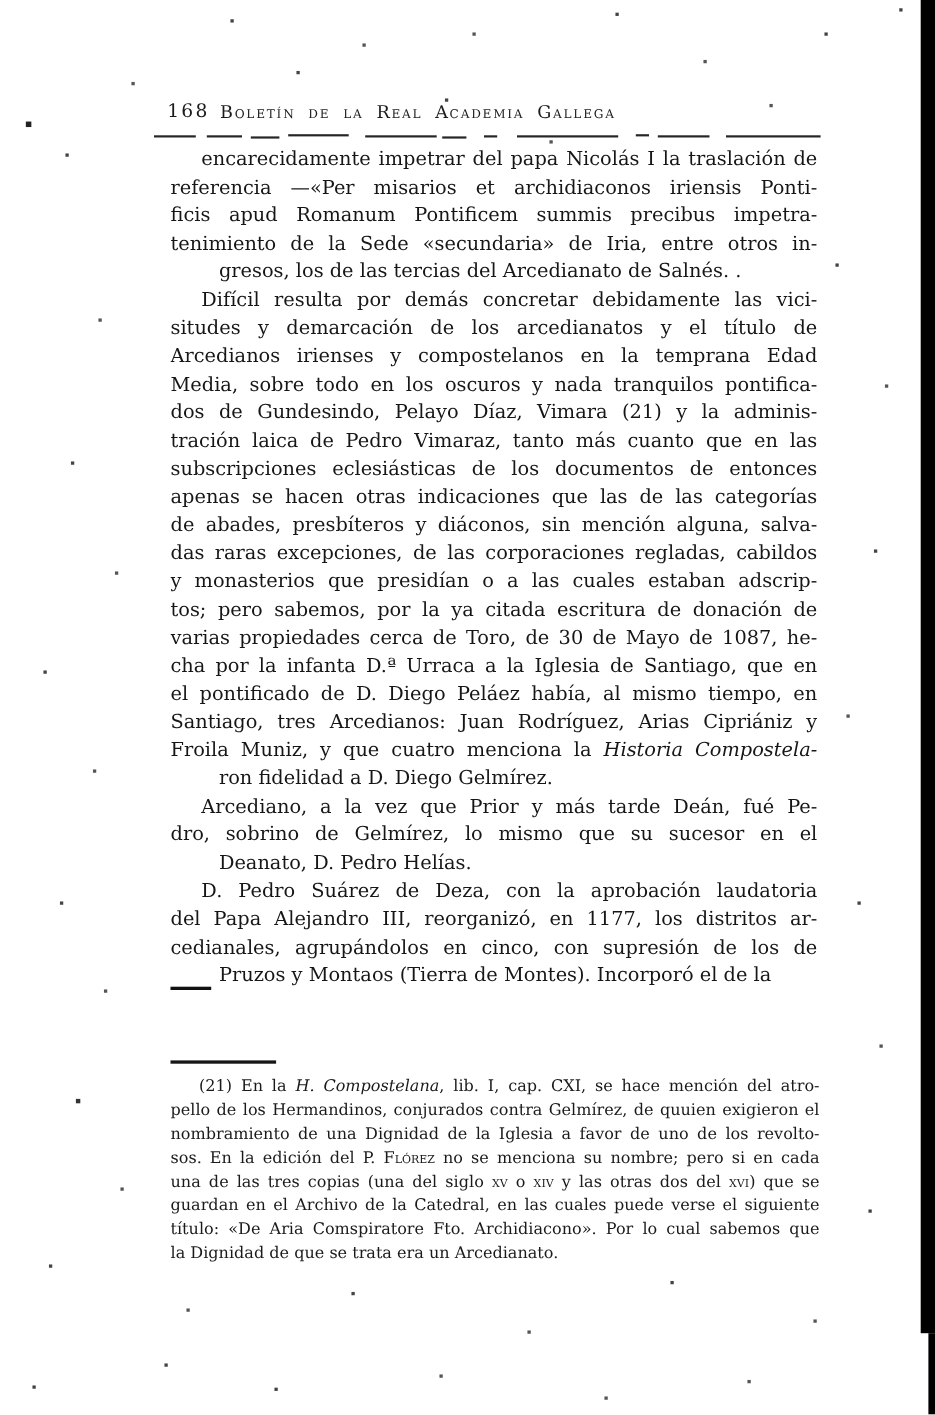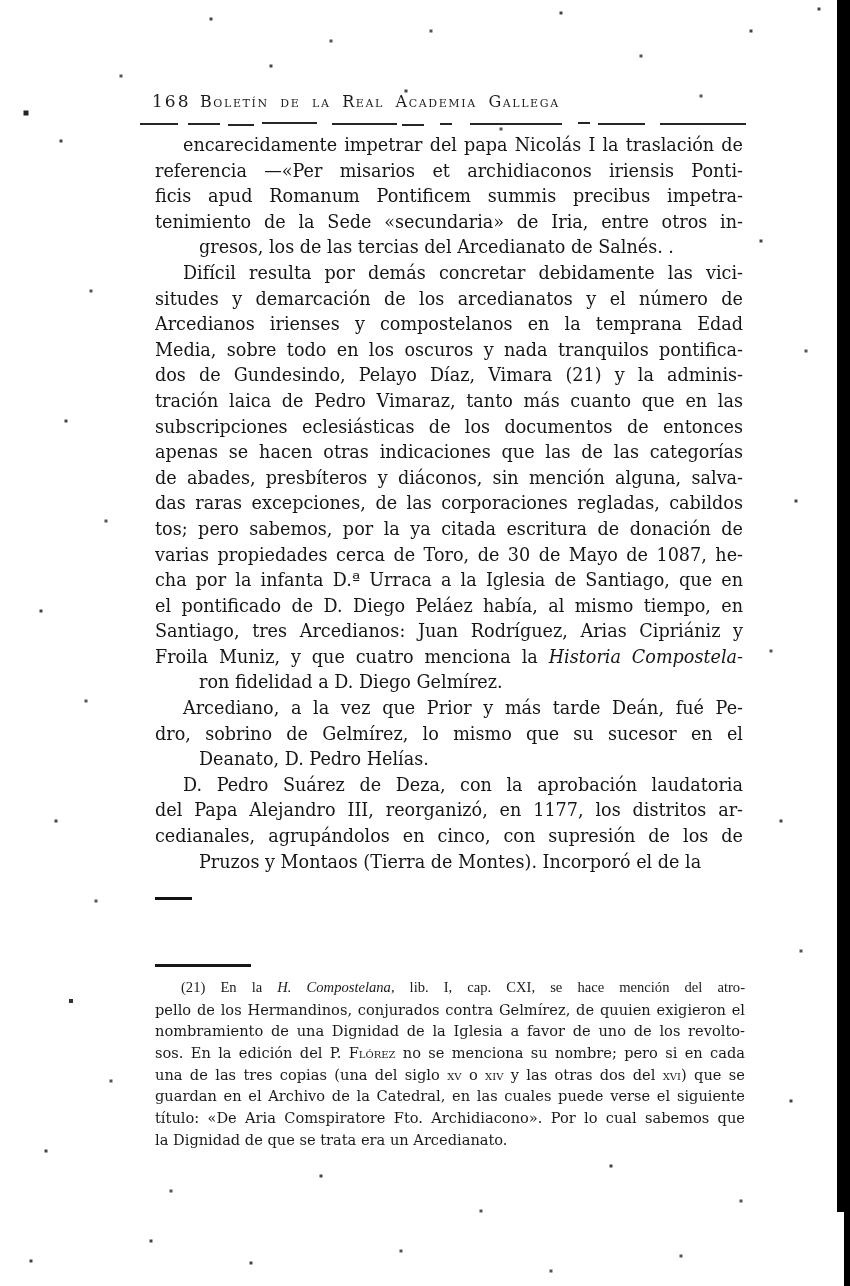--- a/index.html
+++ b/index.html
@@ -30,21 +30,21 @@
   .bodytext .bline.last{text-align-last:left;margin-left:44px;}
   .bodytext .bline.indent{text-indent:28px;}
   
   .fnrule{position:absolute;left:155px;top:964px;width:96px;height:3px;background:#161616;}
   .footnote{
     position:absolute;left:155px;top:977px;width:590px;
     font-size:14.6px;line-height:21.7px;color:#1a1a1a;
   }
   .footnote .bline{height:21.7px;overflow:hidden;text-align:justify;text-align-last:justify;}
   .footnote .bline.last{text-align-last:left;}
-  .footnote .bline.indent{text-indent:26px;font-family:Liberation Serif, serif;}
+  .footnote .bline.indent{text-indent:26px;}
   .sc{font-variant:small-caps;}
   
   .edge-strip{position:absolute;left:837px;top:0;width:13px;height:1212px;background:#000;}
   .edge-strip2{position:absolute;left:844px;top:1212px;width:6px;height:74px;background:#000;}
   .stray-underline{position:absolute;left:155px;top:897px;width:37px;height:3px;background:#111;}
   .noise{position:absolute;left:0;top:0;width:2px;height:2px;background:transparent;
     box-shadow:
       25px 112px 0 1.5px #222, 210px 18px 0 .5px #444, 330px 40px 0 .5px #555,
       560px 12px 0 .5px #444, 640px 55px 0 .5px #555, 750px 30px 0 .5px #444,
       818px 8px 0 .5px #444, 120px 75px 0 .5px #555, 405px 90px 0 .5px #444,
@@ -80,29 +80,30 @@
   <i style="left:520px;width:86px;top:2px"></i>
 </div>
 
 <div class="bodytext">
     <div class="bline indent">encarecidamente impetrar del papa Nicolás I la traslación de</div>
     <div class="bline">referencia —«Per misarios et archidiaconos iriensis Ponti-</div>
     <div class="bline">ficis apud Romanum Pontificem summis precibus impetra-</div>
     <div class="bline">tenimiento de la Sede «secundaria» de Iria, entre otros in-</div>
     <div class="bline last">gresos, los de las tercias del Arcedianato de Salnés. .</div>
     <div class="bline indent">Difícil resulta por demás concretar debidamente las vici-</div>
-    <div class="bline">situdes y demarcación de los arcedianatos y el número de</div>
+    <div class="bline">situdes y demarcación de los arcedianatos y el título de</div>
     <div class="bline">Arcedianos irienses y compostelanos en la temprana Edad</div>
     <div class="bline">Media, sobre todo en los oscuros y nada tranquilos pontifica-</div>
     <div class="bline">dos de Gundesindo, Pelayo Díaz, Vimara (21) y la adminis-</div>
     <div class="bline">tración laica de Pedro Vimaraz, tanto más cuanto que en las</div>
     <div class="bline">subscripciones eclesiásticas de los documentos de entonces</div>
     <div class="bline">apenas se hacen otras indicaciones que las de las categorías</div>
     <div class="bline">de abades, presbíteros y diáconos, sin mención alguna, salva-</div>
     <div class="bline">das raras excepciones, de las corporaciones regladas, cabildos</div>
+    <div class="bline">y monasterios que presidían o a las cuales estaban adscrip-</div>
     <div class="bline">tos; pero sabemos, por la ya citada escritura de donación de</div>
     <div class="bline">varias propiedades cerca de Toro, de 30 de Mayo de 1087, he-</div>
     <div class="bline">cha por la infanta D.ª Urraca a la Iglesia de Santiago, que en</div>
     <div class="bline">el pontificado de D. Diego Peláez había, al mismo tiempo, en</div>
     <div class="bline">Santiago, tres Arcedianos: Juan Rodríguez, Arias Cipriániz y</div>
     <div class="bline">Froila Muniz, y que cuatro menciona la <i>Historia Compostela-</i></div>
     <div class="bline last">ron fidelidad a D. Diego Gelmírez.</div>
     <div class="bline indent">Arcediano, a la vez que Prior y más tarde Deán, fué Pe-</div>
     <div class="bline">dro, sobrino de Gelmírez, lo mismo que su sucesor en el</div>
     <div class="bline last">Deanato, D. Pedro Helías.</div>

